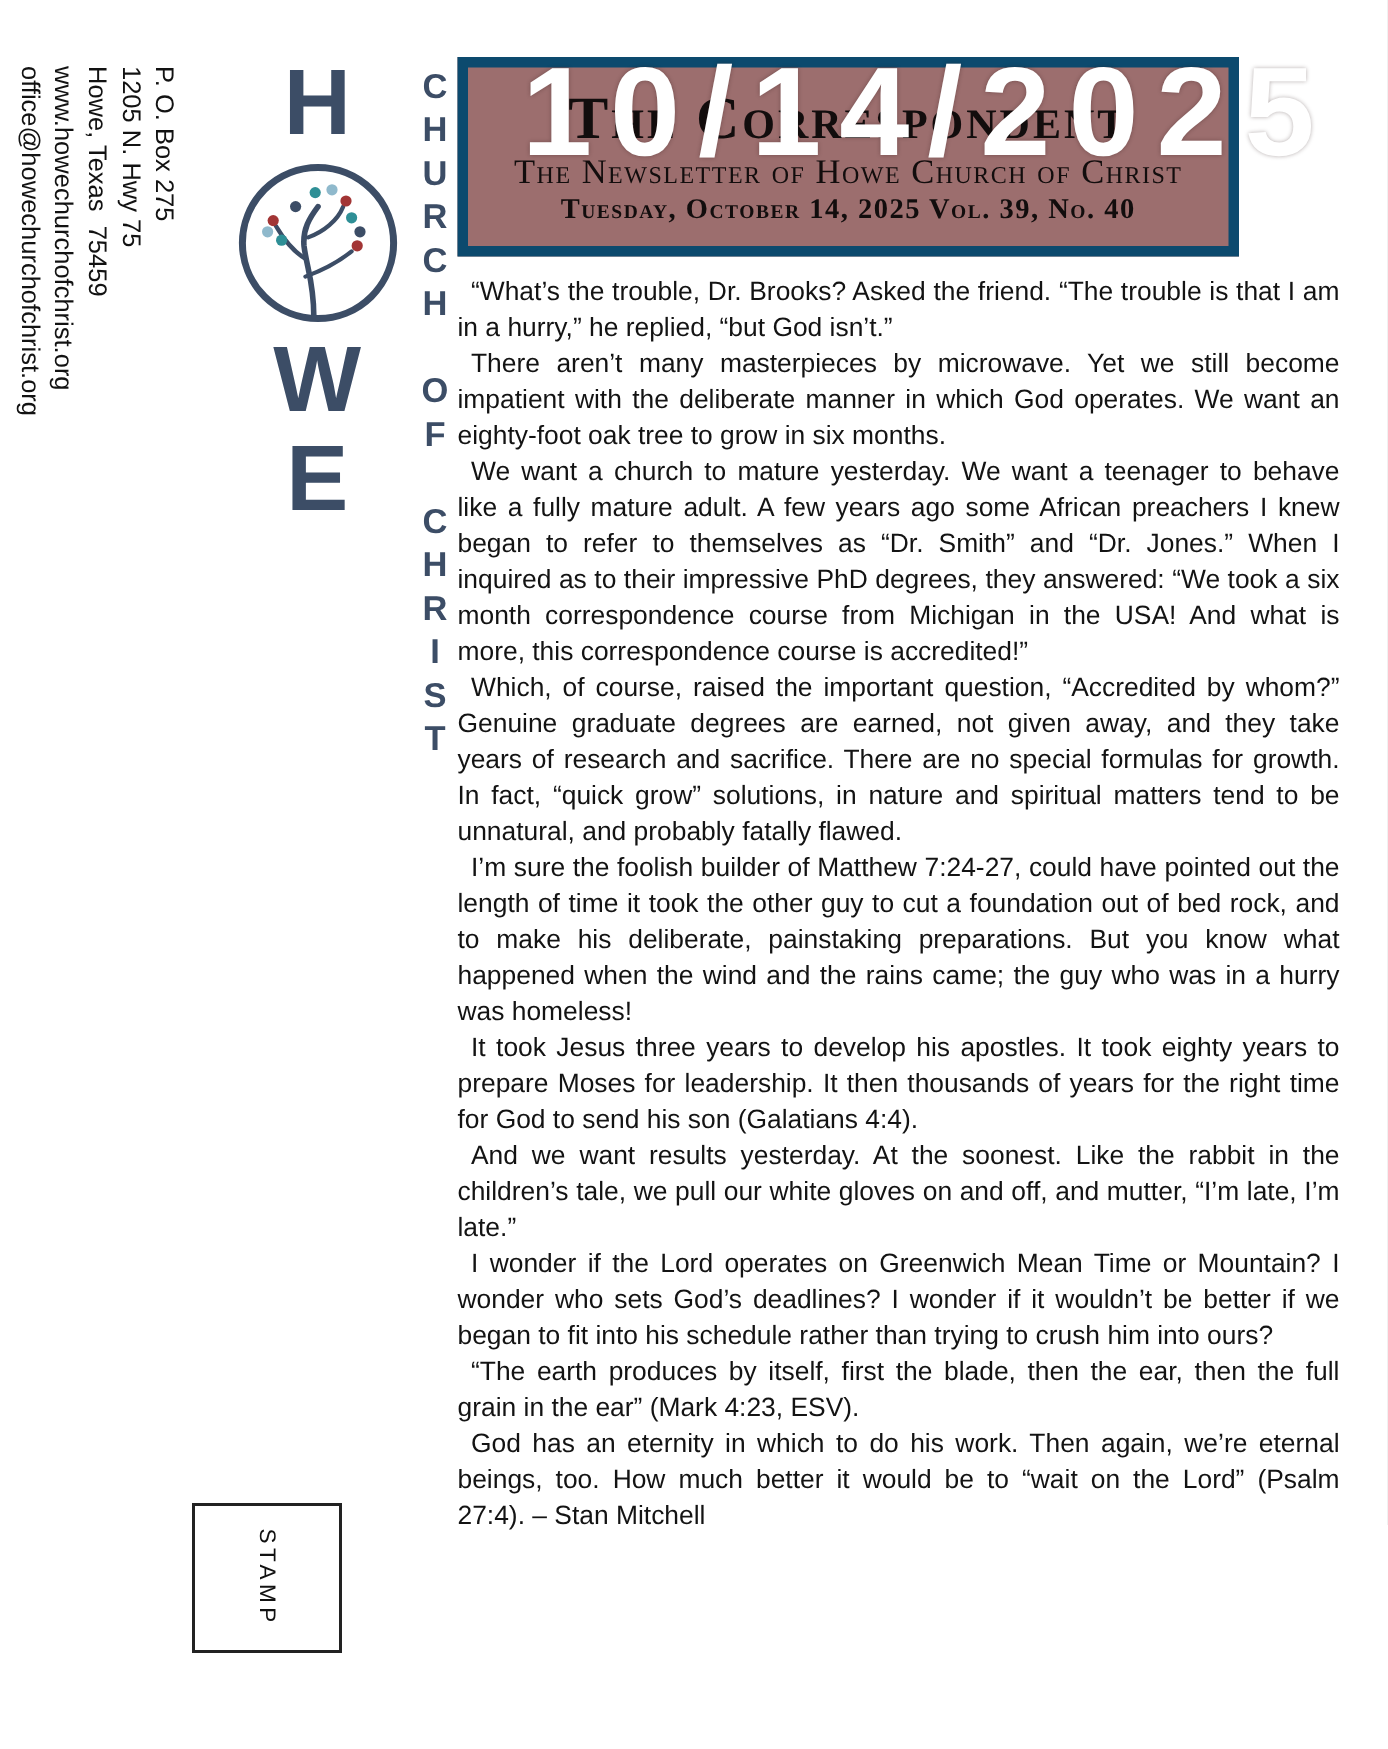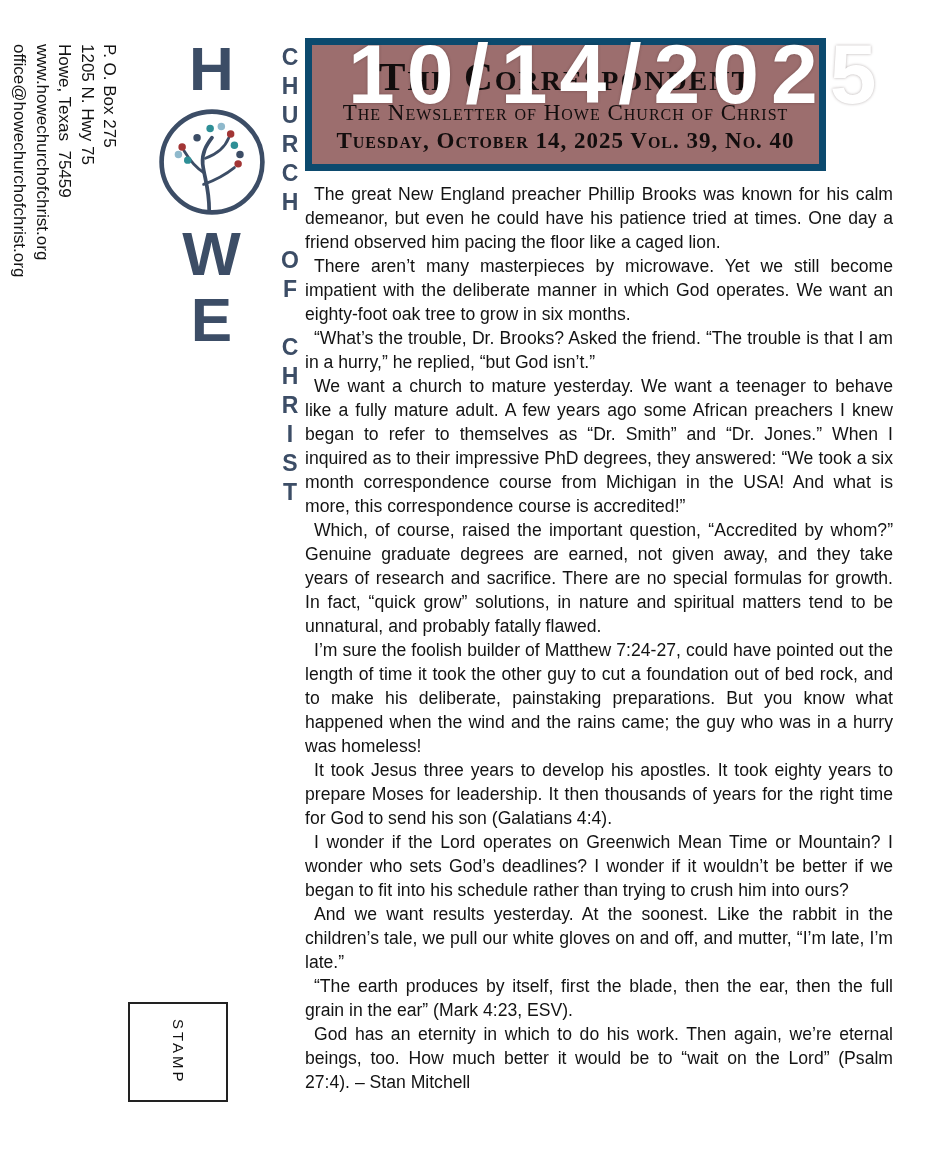--- a/index.html
+++ b/index.html
@@ -92,21 +92,21 @@
     align-items: center;
     justify-content: center;
     gap: 2px;
     font-family: "Liberation Serif", serif;
     font-variant: small-caps;
     color: #120d0d;
     text-align: center;
   }
   .banner-title { font-size: 40px; font-weight: 700; letter-spacing: 2px; line-height: 1.05; }
   .banner-sub   { font-size: 23px; font-weight: 400; letter-spacing: 1px; line-height: 1.1; }
-  .banner-date  { font-size: 23px; font-weight: 700; letter-spacing: 1px; line-height: 1.1; }
+  .banner-date  { font-size: 19px; font-weight: 700; letter-spacing: 1px; line-height: 1.1; }
 
   
   .watermark {
     position: absolute;
     left: 348px;
     top: 32px;
     z-index: 5;
     font-family: "Liberation Sans", sans-serif;
     font-size: 84px;
     font-weight: 800;
@@ -174,26 +174,25 @@
 
   <div class="banner">
     <div class="banner-title">The Correspondent</div>
     <div class="banner-sub">The Newsletter of Howe Church of Christ</div>
     <div class="banner-date">Tuesday, October 14, 2025 Vol. 39, No. 40</div>
   </div>
 
   <div class="watermark">10/14/2025</div>
 
   <div class="article">
-    <p>The great New England preacher Phillip Brooks was known for his calm demeanor, but even he could have his patience tried at times. One day a friend observed him pacing the floor like a caged lion.</p>
+    <p>“What’s the trouble, Dr. Brooks? Asked the friend. “The trouble is that I am in a hurry,” he replied, “but God isn’t.”</p>
     <p>There aren’t many masterpieces by microwave. Yet we still become impatient with the deliberate manner in which God operates. We want an eighty-foot oak tree to grow in six months.</p>
-    <p>“What’s the trouble, Dr. Brooks? Asked the friend. “The trouble is that I am in a hurry,” he replied, “but God isn’t.”</p>
     <p>We want a church to mature yesterday. We want a teenager to behave like a fully mature adult. A few years ago some African preachers I knew began to refer to themselves as “Dr. Smith” and “Dr. Jones.” When I inquired as to their impressive PhD degrees, they answered: “We took a six month correspondence course from Michigan in the USA! And what is more, this correspondence course is accredited!”</p>
     <p>Which, of course, raised the important question, “Accredited by whom?” Genuine graduate degrees are earned, not given away, and they take years of research and sacrifice. There are no special formulas for growth. In fact, “quick grow” solutions, in nature and spiritual matters tend to be unnatural, and probably fatally flawed.</p>
     <p>I’m sure the foolish builder of Matthew 7:24-27, could have pointed out the length of time it took the other guy to cut a foundation out of bed rock, and to make his deliberate, painstaking preparations. But you know what happened when the wind and the rains came; the guy who was in a hurry was homeless!</p>
     <p>It took Jesus three years to develop his apostles. It took eighty years to prepare Moses for leadership. It then thousands of years for the right time for God to send his son (Galatians 4:4).</p>
+    <p>And we want results yesterday. At the soonest. Like the rabbit in the children’s tale, we pull our white gloves on and off, and mutter, “I’m late, I’m late.”</p>
     <p>I wonder if the Lord operates on Greenwich Mean Time or Mountain? I wonder who sets God’s deadlines? I wonder if it wouldn’t be better if we began to fit into his schedule rather than trying to crush him into ours?</p>
-    <p>And we want results yesterday. At the soonest. Like the rabbit in the children’s tale, we pull our white gloves on and off, and mutter, “I’m late, I’m late.”</p>
     <p>“The earth produces by itself, first the blade, then the ear, then the full grain in the ear” (Mark 4:23, ESV).</p>
     <p>God has an eternity in which to do his work. Then again, we’re eternal beings, too. How much better it would be to “wait on the Lord” (Psalm 27:4). – Stan Mitchell</p>
   </div>
 
 </div>
 
 </body></html>

